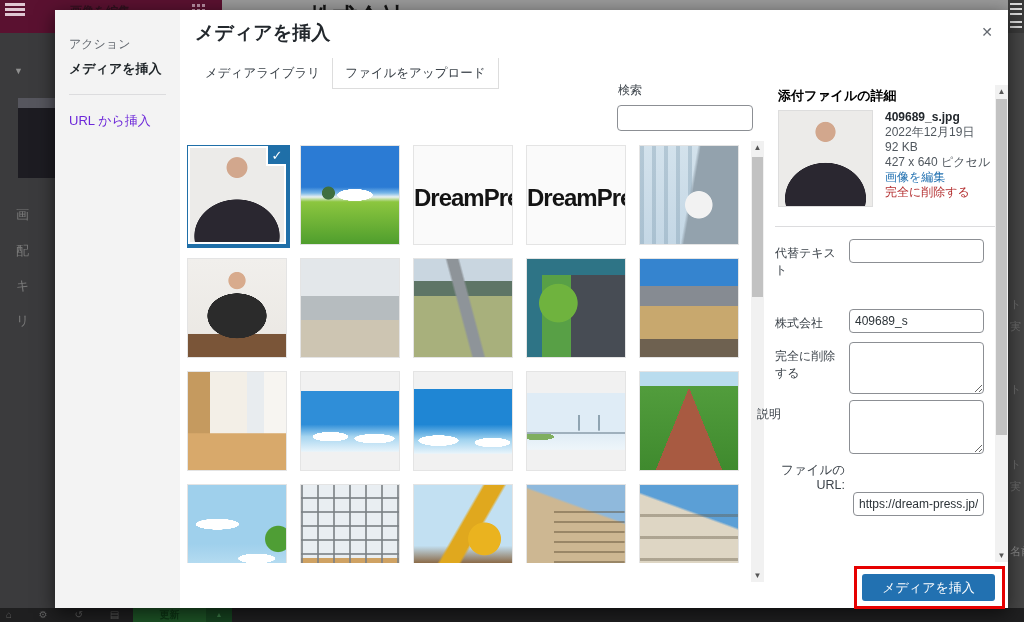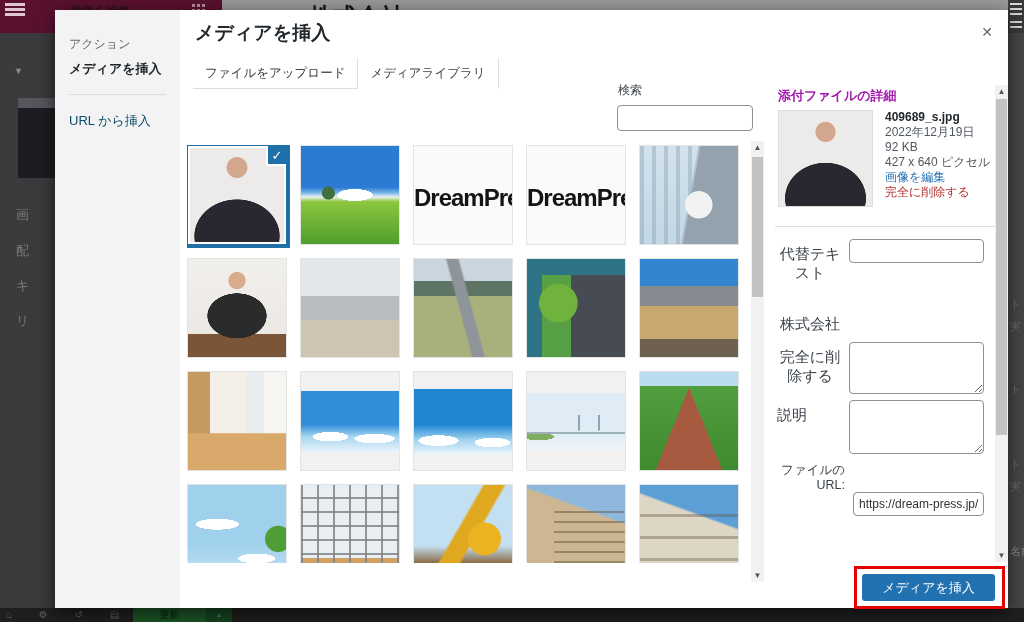--- a/index.html
+++ b/index.html
@@ -37,21 +37,21 @@
   .update-caret { position:absolute; left:206px; top:0; width:26px; height:14px; background:#164420;
     color:#3a7a46; font-size:7px; text-align:center; line-height:14px; }
 
   
   .modal { position:absolute; left:55px; top:10px; width:953px; height:598px; background:#fff;
     box-shadow:0 5px 18px rgba(0,0,0,.6); }
   .m-sidebar { position:absolute; left:0; top:0; width:125px; height:598px; background:#f3f3f3; }
   .m-sidebar .heading { position:absolute; left:14px; top:26px; font-size:12px; color:#646970; }
   .m-sidebar .item-active { position:absolute; left:14px; top:50px; font-size:13px; font-weight:bold; color:#1d2327; cursor:pointer; }
   .m-sidebar .sep { position:absolute; left:14px; top:84px; width:97px; height:1px; background:#dcdcde; }
-  .m-sidebar .item-link { position:absolute; left:14px; top:102px; font-size:13px; color:#0c4a6e; cursor:pointer; }
+  .m-sidebar .item-link { position:absolute; left:14px; top:102px; font-size:13px; color:#6d28d9; cursor:pointer; }
   .m-title { position:absolute; left:140px; top:10px; font-size:19px; font-weight:bold; color:#23282d; }
   .m-close { position:absolute; left:920px; top:10px; width:24px; height:24px; text-align:center; line-height:24px;
     font-size:14px; color:#646970; cursor:pointer; }
   .tabs { position:absolute; left:138px; top:48px; display:flex; height:31px; }
   .tab { font-size:12.5px; color:#3c434a; line-height:30px; padding:0 12px; cursor:pointer; white-space:nowrap; }
   .tab.inactive { border-right:1px solid #ddd; border-bottom:1px solid #ddd; }
   .tab.active { border-right:1px solid #ddd; background:#fff; }
   .search-label { position:absolute; left:563px; top:72px; font-size:12px; color:#3c434a; }
   .search-input { position:absolute; left:562px; top:95px; width:136px; height:26px;
     border:1px solid #8c8f94; border-radius:4px; background:#fff; font-size:13px; padding:0 6px; }
@@ -138,28 +138,28 @@
   .vscroll .arrow { position:absolute; left:0; width:13px; height:13px; font-size:8px; color:#555;
     text-align:center; line-height:13px; cursor:pointer; }
   .vscroll .thumb-bar { position:absolute; left:1px; width:11px; background:#c2c2c2; cursor:pointer; }
   .grid-scroll { left:696px; top:131px; height:441px; }
   .grid-scroll .thumb-bar { top:16px; height:140px; }
   .panel-scroll { left:940px; top:75px; height:477px; }
   .panel-scroll .thumb-bar { top:14px; height:336px; }
   .arrow.up { top:0; } .arrow.down { bottom:0; }
 
   
-  .d-heading { position:absolute; left:723px; top:77px; font-size:13px; font-weight:bold; color:#a21caf; }
+  .d-heading { position:absolute; left:723px; top:77px; font-size:13px; font-weight:bold; color:#000000; }
   .d-thumb { position:absolute; left:723px; top:100px; width:95px; height:97px; border:1px solid #ddd; }
   .d-info { position:absolute; left:830px; top:100px; width:118px; font-size:12px; color:#50575e; line-height:15px; }
   .d-info .fname { font-weight:bold; color:#23282d; word-break:break-all; }
   .d-link-edit { color:#2271b1; cursor:pointer; }
   .d-link-del { color:#b32d2e; cursor:pointer; }
   .d-sep { position:absolute; left:720px; top:216px; width:228px; height:1px; background:#dcdcde; }
-  .f-label { position:absolute; width:70px; text-align:center; font-size:15px; color:#3c434a; }
+  .f-label { position:absolute; width:70px; text-align:left; font-size:12px; color:#3c434a; }
   .f-input { position:absolute; left:794px; width:135px; height:24px; border:1px solid #8c8f94; border-radius:4px;
     background:#fff; font-size:12px; padding:0 5px; color:#2c3338; }
   .f-area { position:absolute; left:794px; width:135px; border:1px solid #8c8f94; border-radius:4px;
     background:#fff; font-size:12px; padding:3px 5px; resize:both; color:#2c3338; }
   .alt-help { position:absolute; left:794px; top:258px; width:140px; font-size:11.5px; line-height:14.5px; color:#646970; }
   .alt-help .hl { color:#2271b1; cursor:pointer; }
   .url-label { position:absolute; left:720px; top:453px; width:70px; text-align:right; font-size:12.5px;
     color:#3c434a; line-height:15px; }
   .copy-btn { position:absolute; left:798px; top:516px; width:131px; height:40px; background:#fff;
     border:1px solid #2271b1; border-radius:3px; color:#2271b1; font-size:12px; line-height:16px;
@@ -223,22 +223,22 @@
       <div class="heading">アクション</div>
       <div class="item-active">メディアを挿入</div>
       <div class="sep"></div>
       <div class="item-link">URL から挿入</div>
     </div>
 
     <div class="m-title">メディアを挿入</div>
     <div class="m-close">✕</div>
 
     <div class="tabs">
+      <div class="tab active">メディアライブラリ</div>
       <div class="tab inactive">ファイルをアップロード</div>
-      <div class="tab active">メディアライブラリ</div>
     </div>
 
     <div class="search-label">検索</div>
     <input class="search-input" value="" style="">
 
     <div class="media-grid" id="media-grid">
         <div class="thumb t-portrait selected">
           <div class="check">✓</div>
         </div>
         <div class="thumb t-field"></div>
@@ -281,20 +281,21 @@
       <div>427 x 640 ピクセル</div>
       <div class="d-link-edit">画像を編集</div>
       <div class="d-link-del">完全に削除する</div>
     </div>
     <div class="d-sep"></div>
 
     <div class="f-label" style="left:720px; top:235px;">代替テキスト</div>
     <input class="f-input" style="top: 229px;" value="">
 
     <div class="f-label" style="left:720px; top:305px;">株式会社</div>
+    <input class="f-input" style="top: 299px;" value="409689_s">
 
     <div class="f-label" style="left:720px; top:338px;">完全に削除する</div>
     <textarea class="f-area" style="top: 332px; height: 52px;"></textarea>
 
     <div class="f-label" style="left:702px; top:396px;">説明</div>
     <textarea class="f-area" style="top: 390px; height: 54px;"></textarea>
 
     <div class="url-label">
       <div>ファイルの</div>
       <div>URL:</div>

